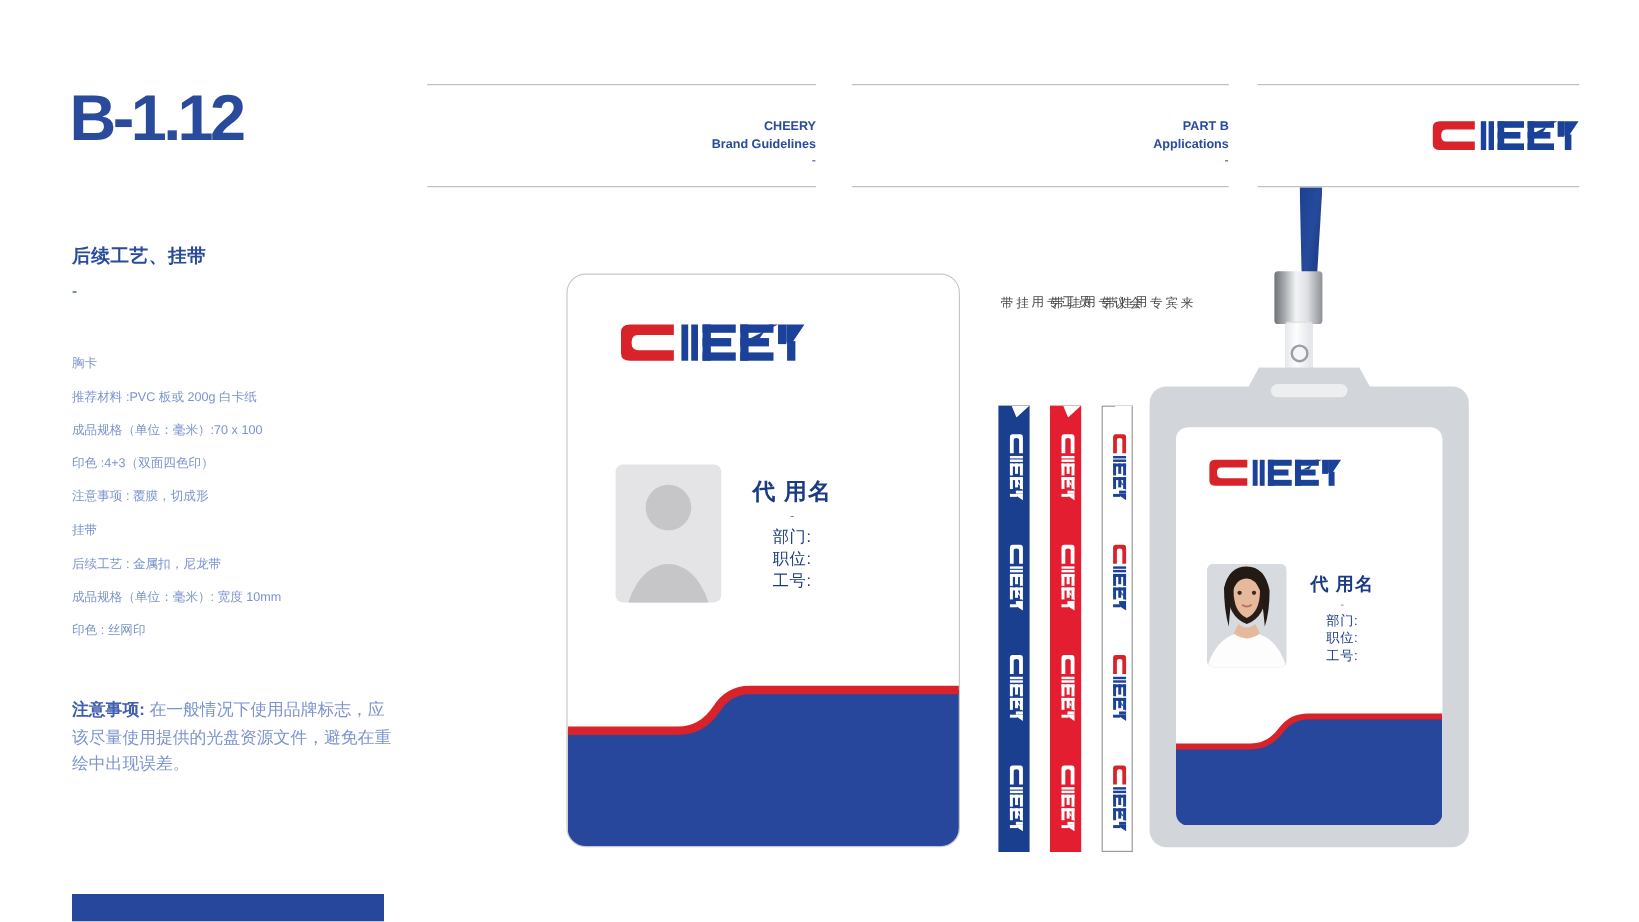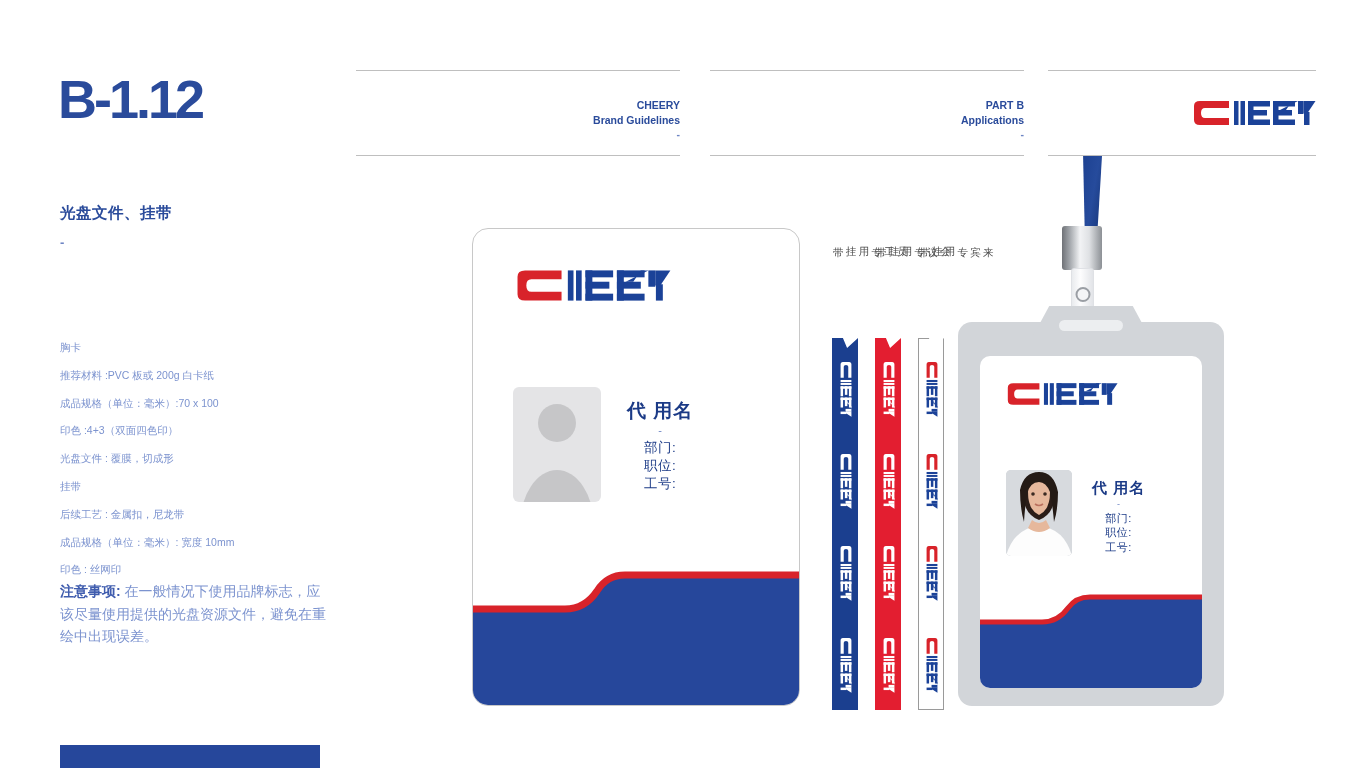--- a/index.html
+++ b/index.html
@@ -22,21 +22,20 @@
     font-size: 15.5px; font-weight: bold; color: #2a4b9b;
     letter-spacing: 0.5px;
   }
   .section-dash {
     position: absolute; left: 60px; top: 235px;
     font-size: 13px; font-weight: bold; color: #6d85c4;
   }
   .spec-list {
     position: absolute; left: 60px; top: 298px;
     width: 272px;
-    margin-top: 44px;
   }
   .spec-line {
     font-size: 10.5px; color: #7c93cf; line-height: 1;
     margin-bottom: 17.3px; white-space: nowrap;
   }
   .notes { position: absolute; left: 60px; top: 580px; width: 268px; }
   .note { font-size: 14px; color: #7c93cf; line-height: 1.62; margin-bottom: 10px; }
   .note b { color: #3f5cae; font-weight: bold; }
   .bottom-bar {
     position: absolute; left: 60px; top: 745px;
@@ -170,29 +169,29 @@
   .holder-card .field-dash { font-size: 9px; }
   .holder-card .field-row { font-size: 11px; }
   .holder-card .card-footer { height: 98px; }
 </style>
 </head>
 <body>
 
 <div class="page">
 
   <div class="page-code">B-1.12</div>
-  <div class="section-title">光盘文件、挂带</div>
+  <div class="section-title">后续工艺、挂带</div>
   <div class="section-dash">-</div>
 
   <div class="spec-list">
     <div class="spec-line">胸卡</div>
     <div class="spec-line">推荐材料 :PVC 板或 200g 白卡纸</div>
     <div class="spec-line">成品规格（单位：毫米）:70 x 100</div>
     <div class="spec-line">印色 :4+3（双面四色印）</div>
-    <div class="spec-line">光盘文件 : 覆膜，切成形</div>
+    <div class="spec-line">注意事项 : 覆膜，切成形</div>
     <div class="spec-line">挂带</div>
     <div class="spec-line">后续工艺 : 金属扣，尼龙带</div>
     <div class="spec-line">成品规格（单位：毫米）: 宽度 10mm</div>
     <div class="spec-line">印色 : 丝网印</div>
   </div>
 
   <div class="notes">
     <div class="note">
       <b>注意事项:</b><span> 在一般情况下使用品牌标志，应该尽量使用提供的光盘资源文件，避免在重绘中出现误差。</span>
     </div>

